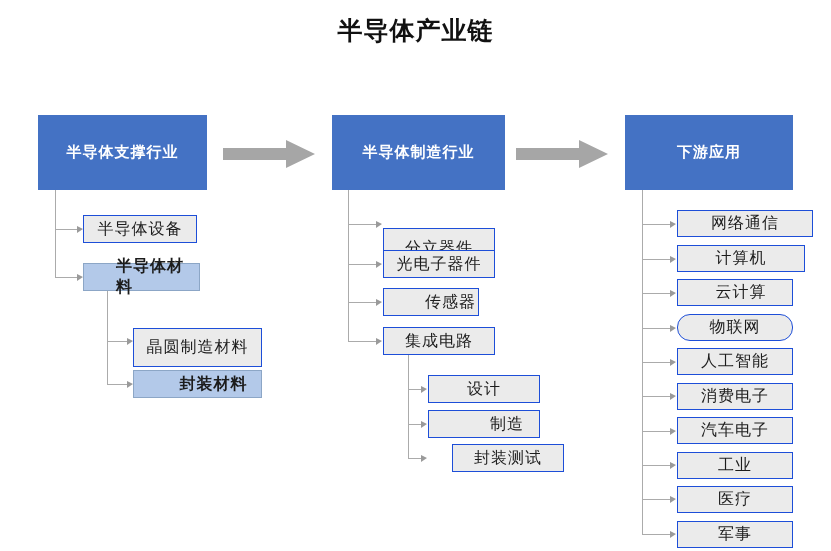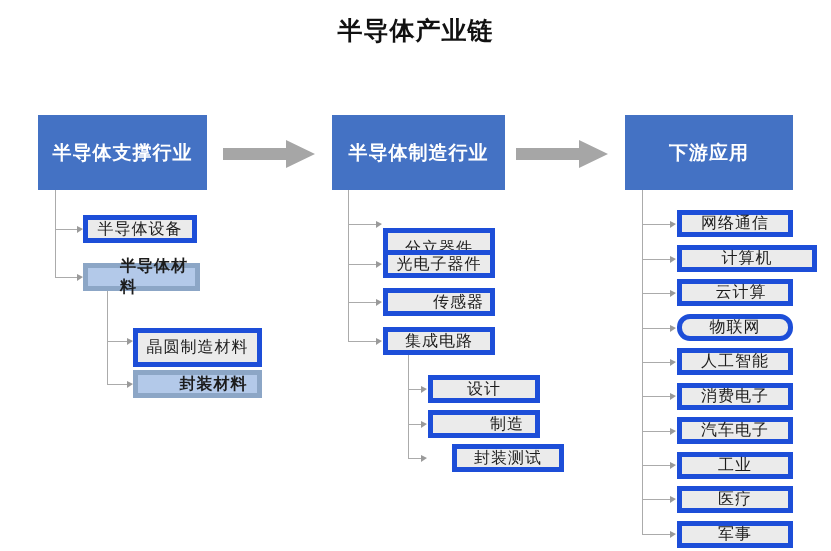--- a/index.html
+++ b/index.html
@@ -7,24 +7,24 @@
     position:relative;width:831px;height:551px;background:#ffffff;
     font-family:"Liberation Sans","DejaVu Sans",sans-serif;overflow:hidden;
   }
   .title{
     position:absolute;top:14px;left:0;width:100%;text-align:center;
     font-size:25px;font-weight:700;color:#111;letter-spacing:1px;
   }
   .hdr{
     position:absolute;background:#4472C4;color:#ffffff;
     display:flex;align-items:center;justify-content:center;
-    font-size:19px;font-weight:700;letter-spacing:1px;
+    font-size:15px;font-weight:700;letter-spacing:1px;
   }
   .box{
-    position:absolute;background:#EBEBEB;border:5px solid #1d4ed8;
+    position:absolute;background:#EBEBEB;border:1px solid #1d4ed8;
     display:flex;align-items:center;justify-content:center;
     font-size:16px;color:#1c1c1c;box-sizing:border-box;letter-spacing:1px;
   }
   .box.hl{background:#B3C9E9;border-color:#8CA6C6;font-weight:700;padding-left:32px;}
   .vline{position:absolute;width:1px;background:#ABABAB;}
   .arm{position:absolute;height:1px;background:#ABABAB;}
   .arm::after{
     content:"";position:absolute;right:-6px;top:-3px;width:0;height:0;
     border-left:6px solid #9a9a9a;border-top:3px solid transparent;
     border-bottom:4px solid transparent;
@@ -66,40 +66,40 @@
   <div class="arm" style="left:348px;top:264px;width:28px;"></div>
   <div class="arm" style="left:348px;top:302px;width:28px;"></div>
   <div class="arm" style="left:348px;top:341px;width:28px;"></div>
   <div class="vline" style="left:408px;top:355px;height:103px;"></div>
   <div class="arm" style="left:408px;top:389px;width:13px;"></div>
   <div class="arm" style="left:408px;top:424px;width:13px;"></div>
   <div class="arm" style="left:408px;top:458px;width:13px;"></div>
 
   <div class="box" style="left:383px;top:228px;width:112px;height:40px;">分立器件</div>
   <div class="box" style="left:383px;top:250px;width:112px;height:28px;">光电子器件</div>
-  <div class="box" style="left:383px;top:288px;width:112px;height:28px;padding-left:39px;">传感器</div>
+  <div class="box" style="left:383px;top:288px;width:96px;height:28px;padding-left:39px;">传感器</div>
   <div class="box" style="left:383px;top:327px;width:112px;height:28px;">集成电路</div>
   <div class="box" style="left:428px;top:375px;width:112px;height:28px;">设计</div>
   <div class="box" style="left:428px;top:410px;width:112px;height:28px;padding-left:46px;">制造</div>
   <div class="box" style="left:428px;top:444px;width:112px;height:28px;margin-left:24px;">封装测试</div>
 
   <div class="vline" style="left:642px;top:190px;height:344px;"></div>
   <div class="arm" style="left:642px;top:224px;width:28px;"></div>
   <div class="arm" style="left:642px;top:259px;width:28px;"></div>
   <div class="arm" style="left:642px;top:293px;width:28px;"></div>
   <div class="arm" style="left:642px;top:328px;width:28px;"></div>
   <div class="arm" style="left:642px;top:362px;width:28px;"></div>
   <div class="arm" style="left:642px;top:396px;width:28px;"></div>
   <div class="arm" style="left:642px;top:431px;width:28px;"></div>
   <div class="arm" style="left:642px;top:465px;width:28px;"></div>
   <div class="arm" style="left:642px;top:499px;width:28px;"></div>
   <div class="arm" style="left:642px;top:534px;width:28px;"></div>
 
-  <div class="box" style="left:677px;top:210px;width:116px;height:27px;">网络通信</div>
-  <div class="box" style="left:677px;top:245px;width:140px;height:27px;">计算机</div>
+  <div class="box" style="left:677px;top:210px;width:136px;height:27px;">网络通信</div>
+  <div class="box" style="left:677px;top:245px;width:128px;height:27px;">计算机</div>
   <div class="box" style="left:677px;top:279px;width:116px;height:27px;padding-left:12px;">云计算</div>
   <div class="box" style="left:677px;top:314px;width:116px;height:27px;border-radius:13px;">物联网</div>
   <div class="box" style="left:677px;top:348px;width:116px;height:27px;">人工智能</div>
   <div class="box" style="left:677px;top:383px;width:116px;height:27px;">消费电子</div>
   <div class="box" style="left:677px;top:417px;width:116px;height:27px;">汽车电子</div>
   <div class="box" style="left:677px;top:452px;width:116px;height:27px;">工业</div>
   <div class="box" style="left:677px;top:486px;width:116px;height:27px;">医疗</div>
   <div class="box" style="left:677px;top:521px;width:116px;height:27px;">军事</div>
 
 </div>

